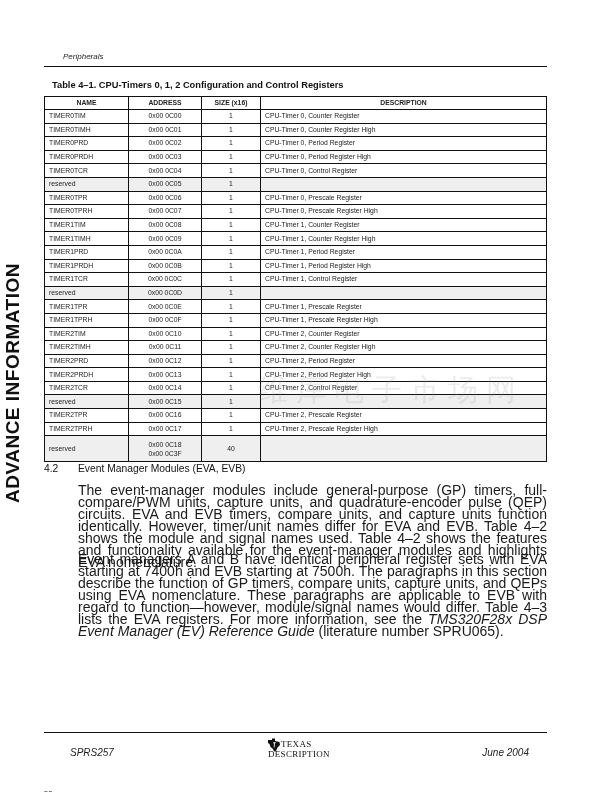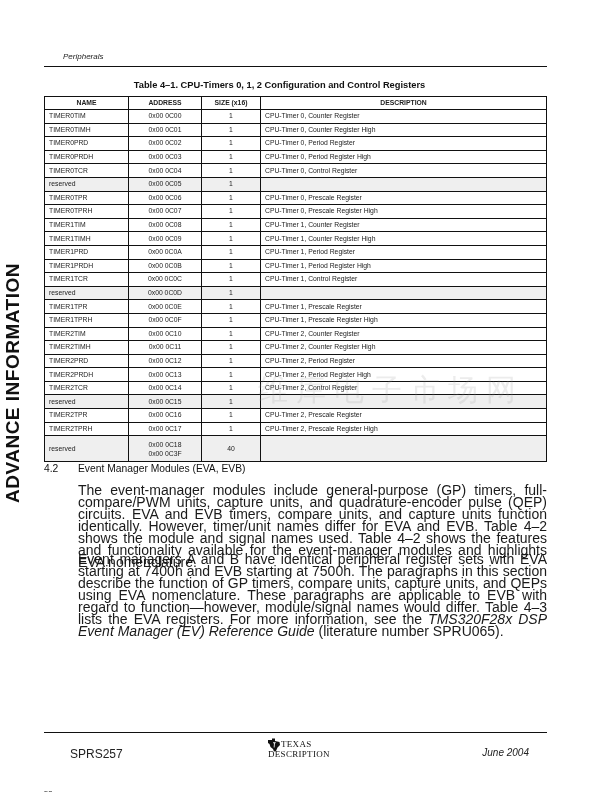--- a/index.html
+++ b/index.html
@@ -2,38 +2,38 @@
 <html><head>
 <meta charset="utf-8">
 <style>
   html, body { margin:0; padding:0; background:#ffffff; }
   body { width:612px; height:792px; position:relative; overflow:hidden;
          font-family:"Liberation Sans", sans-serif; color:#1a1a1a; }
   .hdr-section { position:absolute; left:44px; top:52px; font-size:8px; font-style:italic; color:#222;margin-left:19px; }
   .hdr-rule { position:absolute; left:44px; top:66px; width:503px; height:1.3px; background:#111; }
   .side-label { position:absolute; left:2px; top:503px; width:240px; transform-origin:0 0; transform:rotate(-90deg);
                 font-size:19px; font-weight:bold; letter-spacing:0.5px; color:#111; white-space:nowrap; }
-  .tbl-title { position:absolute; left:28px; top:80px; width:503px; text-align:center; font-size:9.3px; font-weight:bold; color:#111; }
+  .tbl-title { position:absolute; left:52px; top:80px; width:503px; text-align:left; font-size:9.3px; font-weight:bold; color:#111; }
   table.reg { position:absolute; left:44px; top:96px; width:503px; border-collapse:collapse; font-size:6.8px; color:#222; }
   table.reg th, table.reg td { border:0.9px solid #111; padding:0 4px; height:12.6px; line-height:12px; }
   table.reg th { font-weight:bold; text-align:center; height:12px; }
   table.reg td.c-name { width:75px; text-align:left; }
   table.reg td.c-addr { width:64px; text-align:center; }
   table.reg td.c-size { width:50px; text-align:center; }
   table.reg td.c-desc { text-align:left; }
   table.reg tr.reserved td { background:#efefef; }
   table.reg tr.tall td { height:25px; line-height:9px; }
   .sec-head { position:absolute; left:44px; top:463px; font-size:10.3px; font-weight:normal; color:#111; }
   .sec-num { display:inline-block; width:34px; }
   .para { position:absolute; left:78px; width:469px; font-size:14px; line-height:12px; text-align:justify; color:#1a1a1a; }
   .p1 { top:484px; }
   .p2 { top:553px; }
   .ftr-rule { position:absolute; left:44px; top:732px; width:503px; height:1.3px; background:#111; }
   .ftr-page { position:absolute; left:44px; top:789px; font-size:7.5px; color:#222; }
-  .ftr-doc { position:absolute; left:70px; top:747px; font-size:12px; color:#222; }
+  .ftr-doc { position:absolute; left:70px; top:747px; font-size:10px; font-style:italic; color:#222; }
   .ftr-date { position:absolute; right:83px; top:747px; font-size:10px; font-style:italic; color:#222; }
   .ti-logo { position:absolute; left:267px; top:738px; width:80px; height:26px; }
   .ti-glyph { position:absolute; left:0; top:0; width:14px; height:14px; }
   .ti-text { position:absolute; left:14px; top:2px; font-family:"Liberation Serif", serif; font-size:9px; line-height:9.5px; color:#111; letter-spacing:0.3px; }
   .ti-text .l2 { margin-left:-13px; display:block; }
   .watermark { position:absolute; left:258px; top:370px; font-size:30px; color:rgba(150,150,150,0.18); letter-spacing:8px; white-space:nowrap; pointer-events:none; font-family:"DejaVu Sans", sans-serif;text-align:right; }
 </style>
 </head>
 <body>
 

